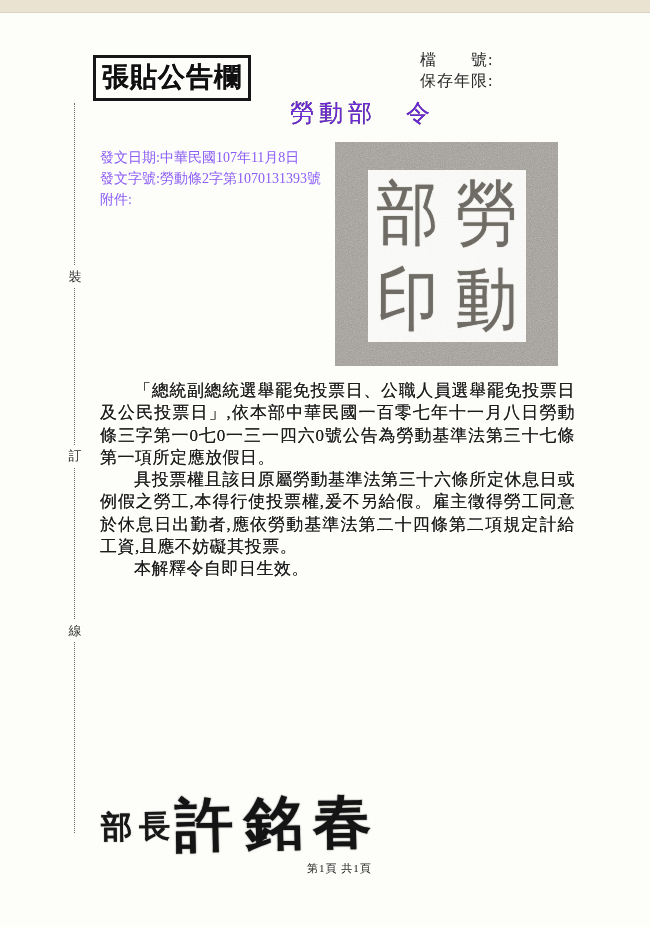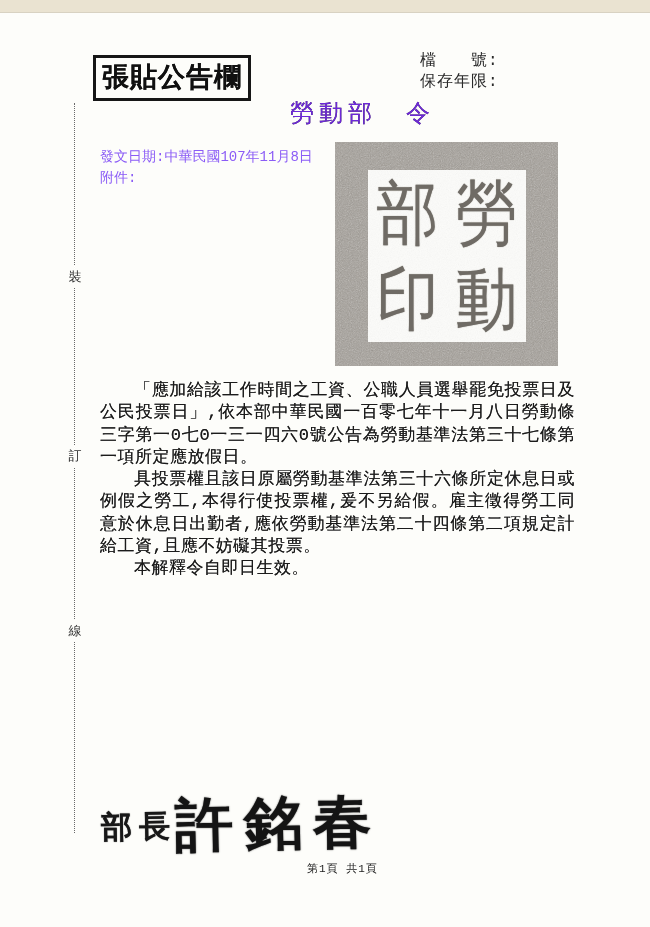--- a/index.html
+++ b/index.html
@@ -1,19 +1,19 @@
 <!DOCTYPE html>
 <html><head>
 <meta charset="utf-8">
 <style>
   html,body { margin:0; padding:0; background:#ffffff; }
   .page {
     position:relative; width:650px; height:927px; overflow:hidden;
     background:#fdfdfa;
-    font-family:Liberation Mono, monospace;
+    font-family:Liberation Serif, serif;
     color:#1e1e1e;
   }
   .scan-strip {
     position:absolute; left:0; top:0; width:650px; height:12px;
     background:#eae3d1; border-bottom:1px solid #d8d2c2;
   }
   .stamp-box {
     position:absolute; left:93px; top:55px;
     border:3px solid #161616; padding:1px 6px 3px 6px;
     font-size:27px; font-weight:bold; letter-spacing:1px; color:#101010;
@@ -84,20 +84,21 @@
 
   <div class="file-block">
     <div class="file-line">檔　　號:</div>
     <div class="file-line">保存年限:</div>
   </div>
 
   <div class="doc-title">勞動部　令</div>
 
   <div class="meta-block">
     <div>發文日期:中華民國107年11月8日</div>
+    <div>發文字號:勞動條2字第1070131393號</div>
     <div>附件:</div>
   </div>
 
   <div class="binding-line"></div>
   <div class="binding-char c0">裝</div>
   <div class="binding-char c1">訂</div>
   <div class="binding-char c2">線</div>
 
   <div class="seal">
     <svg width="223" height="224" viewBox="0 0 223 224">
@@ -114,21 +115,21 @@
     </svg>
     <div class="seal-grid">
       <span class="seal-char tr">勞</span>
       <span class="seal-char br">動</span>
       <span class="seal-char tl">部</span>
       <span class="seal-char bl">印</span>
     </div>
   </div>
 
   <div class="body-text">
-    <p>「應加給該工作時間之工資、公職人員選舉罷免投票日及公民投票日」,依本部中華民國一百零七年十一月八日勞動條三字第一0七0一三一四六0號公告為勞動基準法第三十七條第一項所定應放假日。</p>
+    <p>「總統副總統選舉罷免投票日、公職人員選舉罷免投票日及公民投票日」,依本部中華民國一百零七年十一月八日勞動條三字第一0七0一三一四六0號公告為勞動基準法第三十七條第一項所定應放假日。</p>
     <p>具投票權且該日原屬勞動基準法第三十六條所定休息日或例假之勞工,本得行使投票權,爰不另給假。雇主徵得勞工同意於休息日出勤者,應依勞動基準法第二十四條第二項規定計給工資,且應不妨礙其投票。</p>
     <p>本解釋令自即日生效。</p>
   </div>
 
   <div class="sig-title">部長</div>
   <div class="sig-name">許銘春</div>
 
   <div class="page-footer">第1頁 共1頁</div>
 
 </div>

